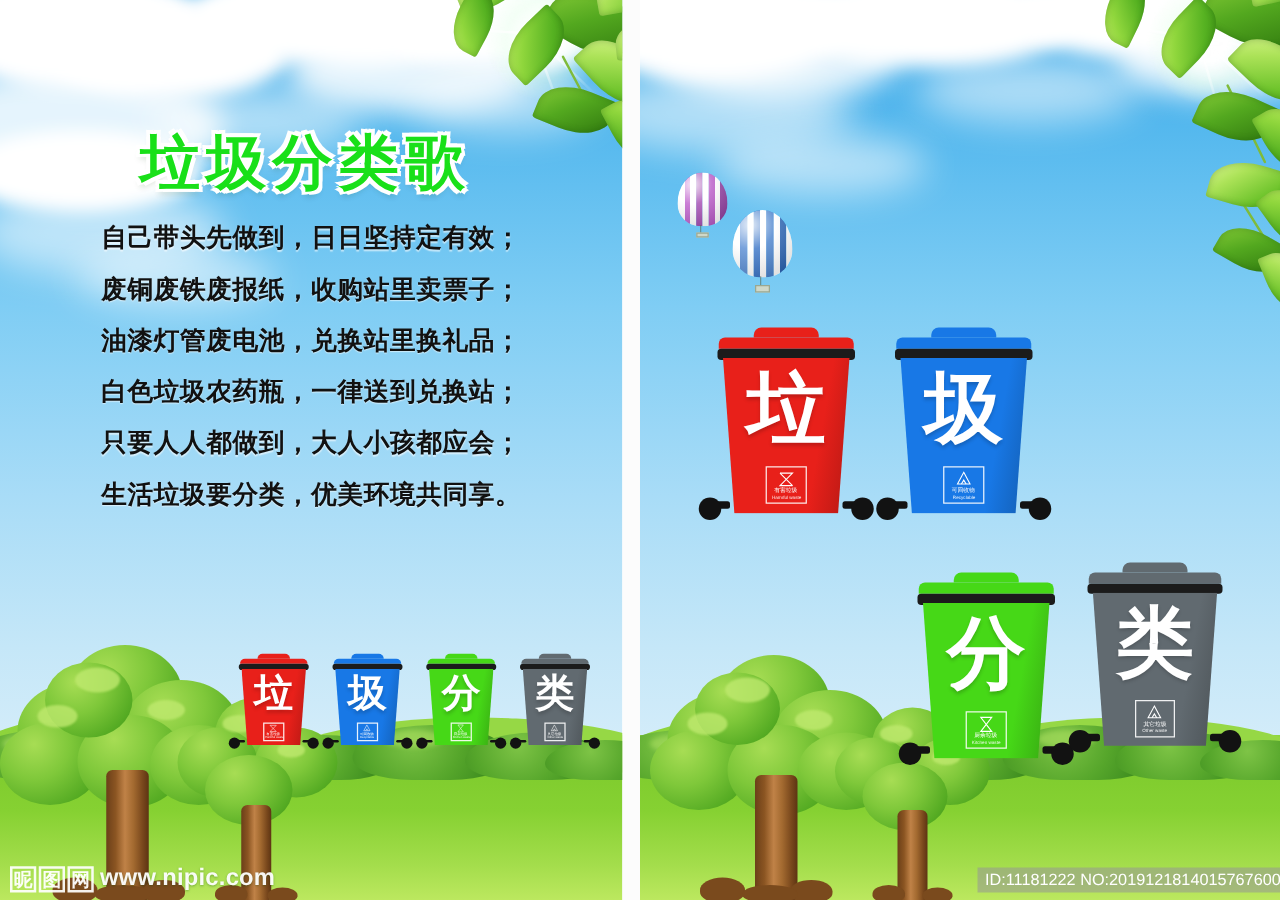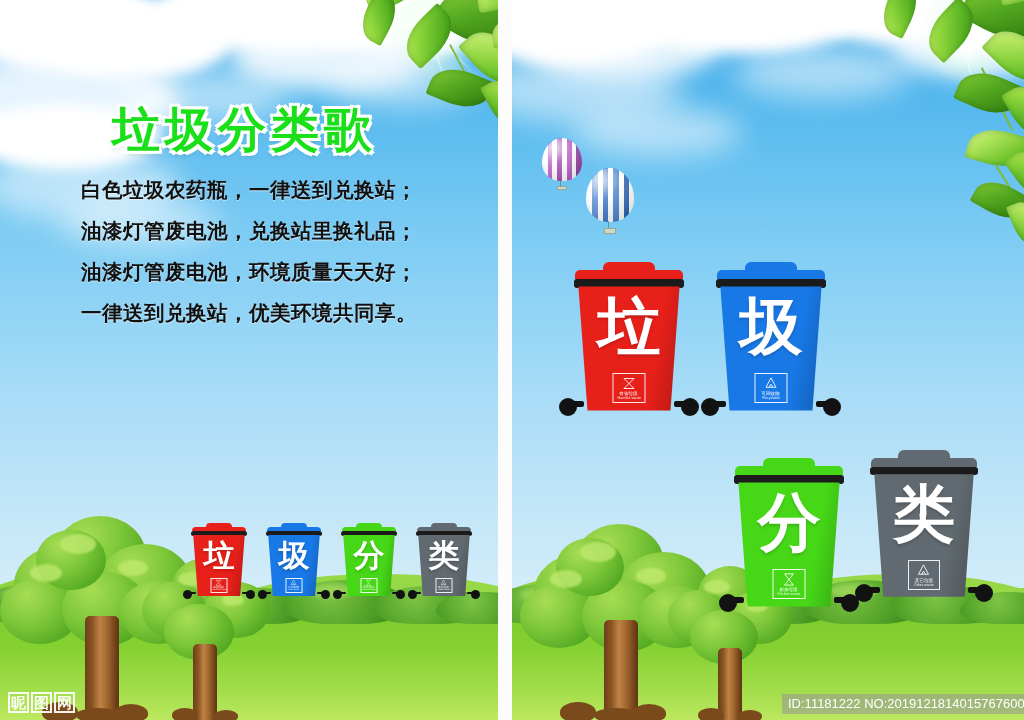--- a/index.html
+++ b/index.html
@@ -158,24 +158,26 @@
       <div class="leaf sp" style="left:132px; top:64px;  width:66px; height:40px; transform:rotate(48deg);"></div>
       <div class="leaf dk" style="left:100px; top:96px;  width:60px; height:36px; transform:rotate(22deg);"></div>
       <div class="leaf" style="left:150px; top:114px; width:56px; height:34px; transform:rotate(62deg);"></div>
       <div class="leaf sp" style="left:162px; top:40px;  width:52px; height:32px; transform:rotate(-6deg);"></div>
       <div class="leaf" style="left:24px;  top:28px;  width:50px; height:30px; transform:rotate(-62deg);"></div>
     </div>
 
     <h1 class="hl" id="left-title">垃圾分类歌</h1>
 
     <div id="poem">
+      <div class="pline">自己带头先做到，日日坚持定有效；</div>
+      <div class="pline">废铜废铁废报纸，收购站里卖票子；</div>
+      <div class="pline">油漆灯管废电池，兑换站里换礼品；</div>
       <div class="pline">白色垃圾农药瓶，一律送到兑换站；</div>
-      <div class="pline">油漆灯管废电池，兑换站里换礼品；</div>
-      <div class="pline">油漆灯管废电池，环境质量天天好；</div>
-      <div class="pline">一律送到兑换站，优美环境共同享。</div>
+      <div class="pline">只要人人都做到，大人小孩都应会；</div>
+      <div class="pline">生活垃圾要分类，优美环境共同享。</div>
     </div>
 
     <div class="bin" id="bin-s-1" style="left:191px; top:523px; width:56px; height:78px;">
         <div class="bin-handle" style="top:0;height:4.056px;background:#e8201a;"></div>
         <div class="bin-lidtop" style="top:4.056px;height:4.29px;background:#e8201a;"></div>
         <div class="bin-lidblk" style="top:8.346px;height:4.29px;"></div>
         <div class="axle" style="left:-3.9200000000000004px;bottom:6.630000000000001px;width:8.96px;height:2.6999999999999997px;"></div>
         <div class="axle" style="right:-3.9200000000000004px;bottom:6.630000000000001px;width:8.96px;height:2.6999999999999997px;"></div>
         <div class="wheel" style="left:-7.840000000000001px;bottom:1.9500000000000002px;width:9px;height:9px;"></div>
         <div class="wheel" style="right:-7.840000000000001px;bottom:1.9500000000000002px;width:9px;height:9px;"></div>
@@ -300,20 +302,21 @@
       <div class="root" style="left:34px; width:26px; height:14px;"></div>
       <div class="root" style="left:76px; width:24px; height:12px;"></div>
     </div>
 
     <div id="wm-left">
       <div class="wm-cn">
         <span class="wm-box">昵</span>
         <span class="wm-box">图</span>
         <span class="wm-box">网</span>
       </div>
+      <span class="wm-url">www.nipic.com</span>
     </div>
   </div>
 
   <div class="panel" id="panel-right">
     <div class="sky"></div>
 
     <div class="cloudlayer">
       <div class="cl" style="left:-60px; top:-28px; width:230px; height:92px;"></div>
       <div class="cl2" style="left:10px;  top:10px;  width:200px; height:70px;"></div>
       <div class="cl" style="left:120px; top:-22px; width:230px; height:76px;"></div>

